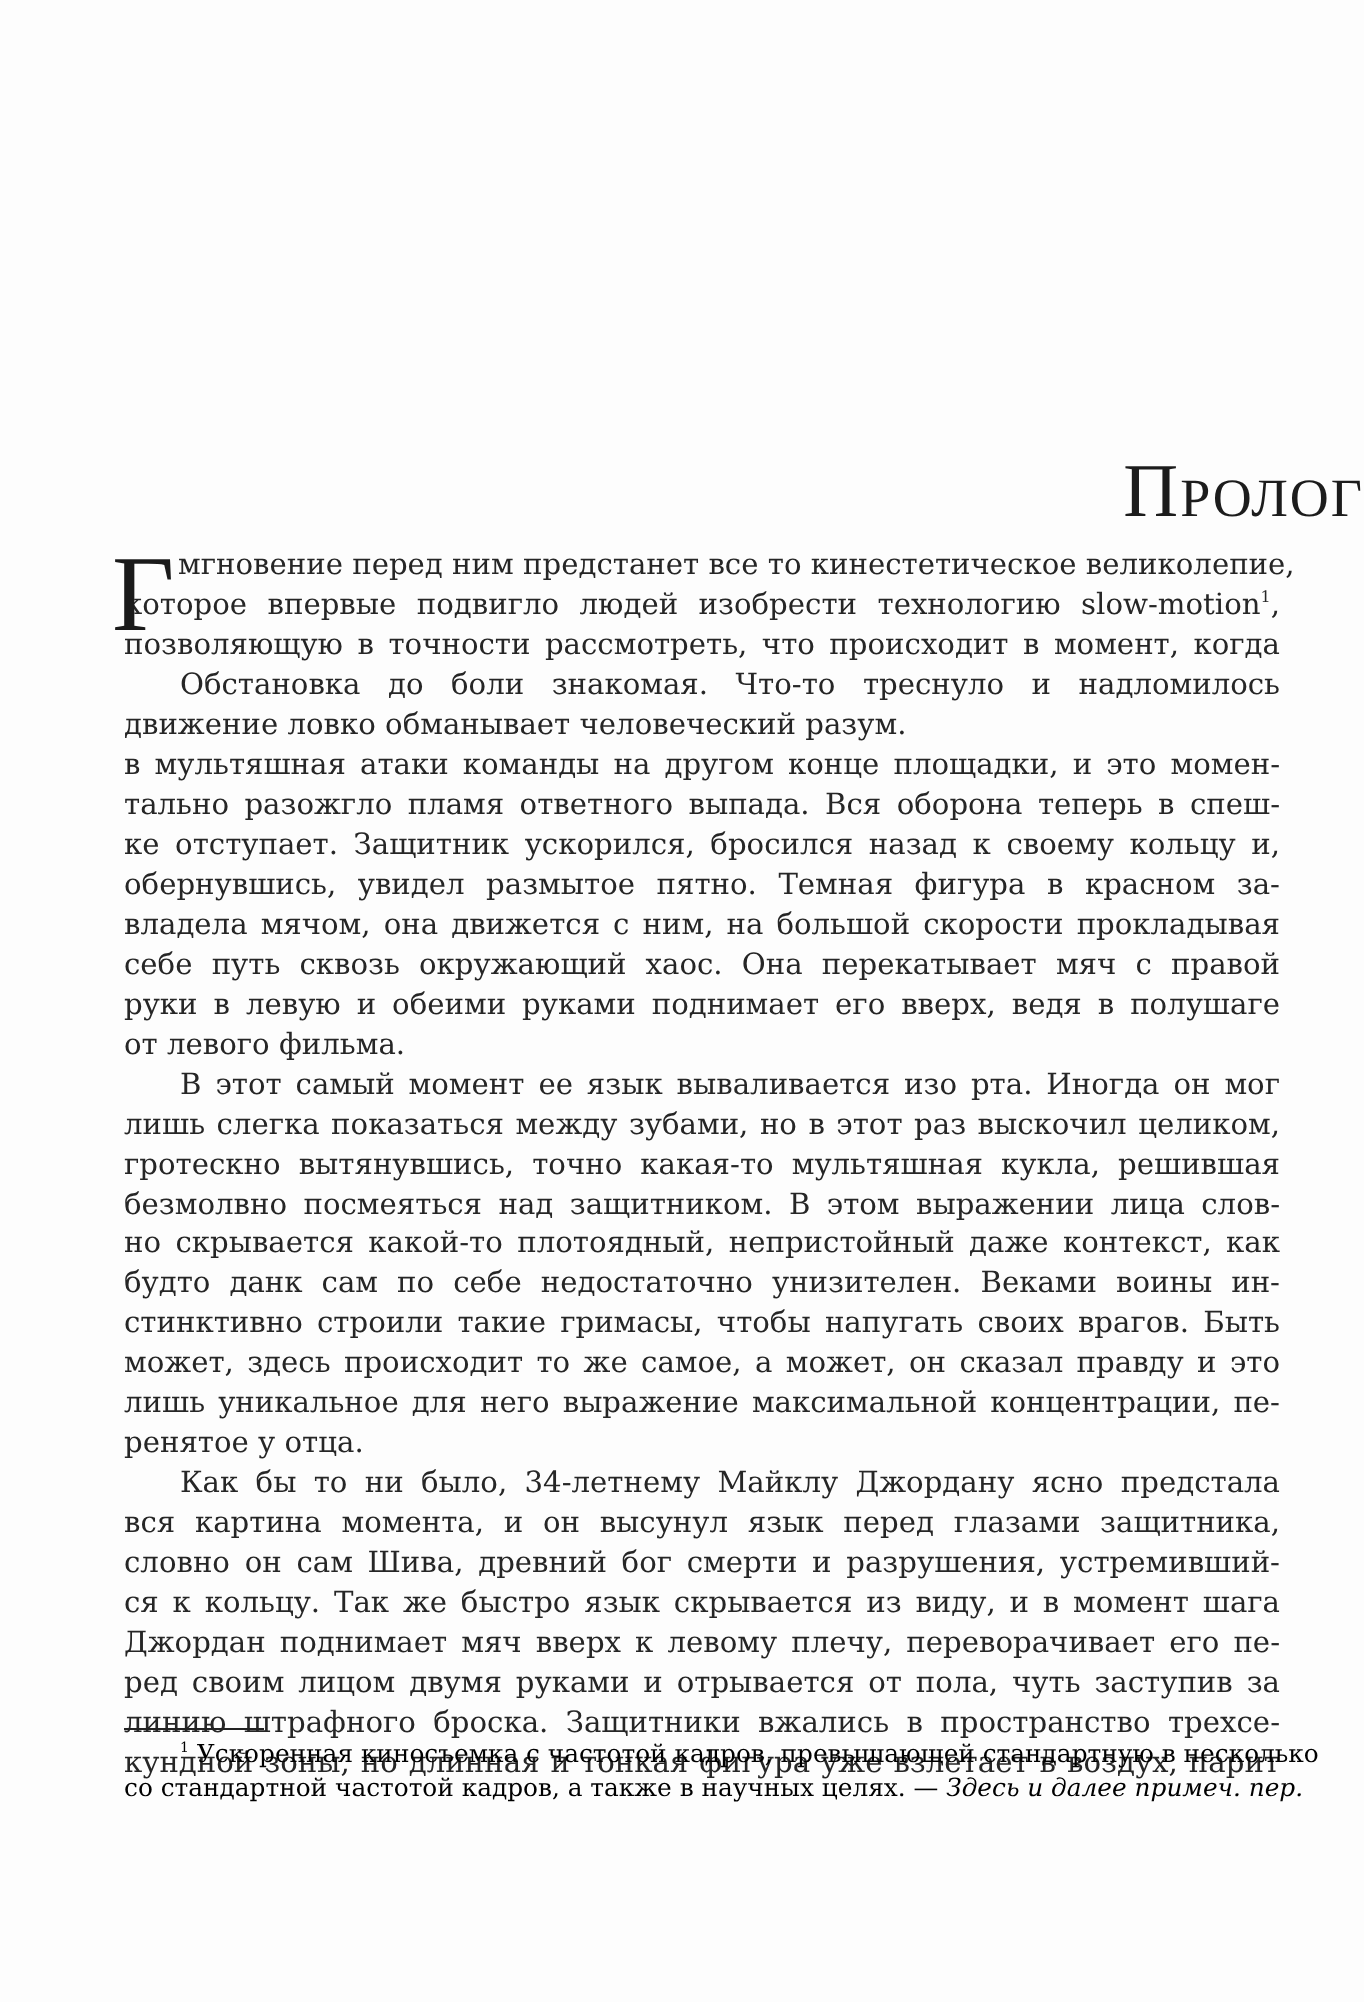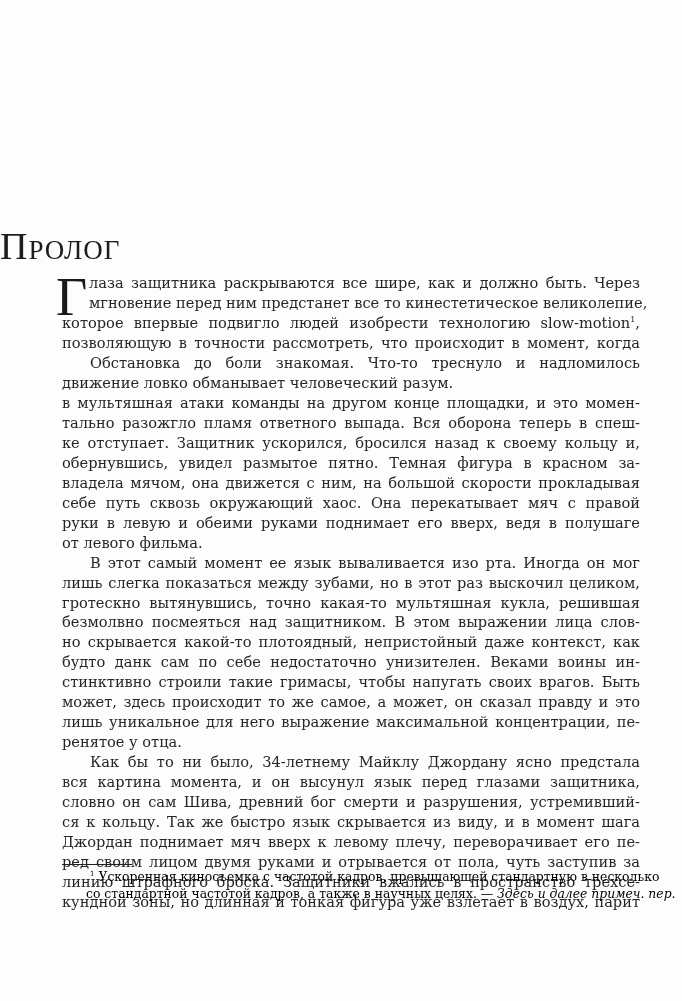--- a/index.html
+++ b/index.html
@@ -20,21 +20,21 @@
       left: 0; top: 0;
       width: 682px;
       height: 1001px;
       background: #fdfdfd;
     }
     .chapter-title {
       position: absolute;
       left: 0;
       width: 682px;
       top: 224px;
-      text-align: left;
+      text-align: right;
       font-family: "Liberation Serif", "DejaVu Serif", serif;
       font-size: 38px;
       letter-spacing: 1px;
       color: #1c1c1c;
       font-variant: small-caps;
       line-height: 44px;
     }
     .text-block {
       position: absolute;
       left: 62px;
@@ -89,36 +89,35 @@
     }
     .fn-line {
       height: 17px;
       line-height: 17px;
       font-size: 12.4px;
       white-space: nowrap;
       text-align: justify;
       text-align-last: justify;
       color: #000000;
     }
-    .fn-line.last { text-align-last: left; margin-left: 24px; }
+    .fn-line.last { text-align-last: left; }
     .fn-line.indent { padding-left: 28px; }
     .fn-line sup { font-size: 7px; vertical-align: 5px; }
     .fn-italic { font-style: italic; }
   </style>
 </head>
 <body>
 
 <div class="page">
 
   <div class="chapter-title">Пролог</div>
 
   <div class="text-block">
     <span class="drop-cap">Г</span>
 
-    <div class="line dc">лаза защитника раскрываются все шире, как и должно быть. Через</div>
     <div class="line dc">мгновение перед ним предстанет все то кинестетическое великолепие,</div>
     <div class="line"><span>которое впервые подвигло людей изобрести технологию slow-motion</span><sup>1</sup><span>,</span></div>
     <div class="line">позволяющую в точности рассмотреть, что происходит в момент, когда</div>
     <div class="line indent">Обстановка до боли знакомая. Что-то треснуло и надломилось</div>
 
     <div class="line last">движение ловко обманывает человеческий разум.</div>
     <div class="line">в мультяшная атаки команды на другом конце площадки, и это момен-</div>
     <div class="line">тально разожгло пламя ответного выпада. Вся оборона теперь в спеш-</div>
     <div class="line">ке отступает. Защитник ускорился, бросился назад к своему кольцу и,</div>
     <div class="line">обернувшись, увидел размытое пятно. Темная фигура в красном за-</div>

